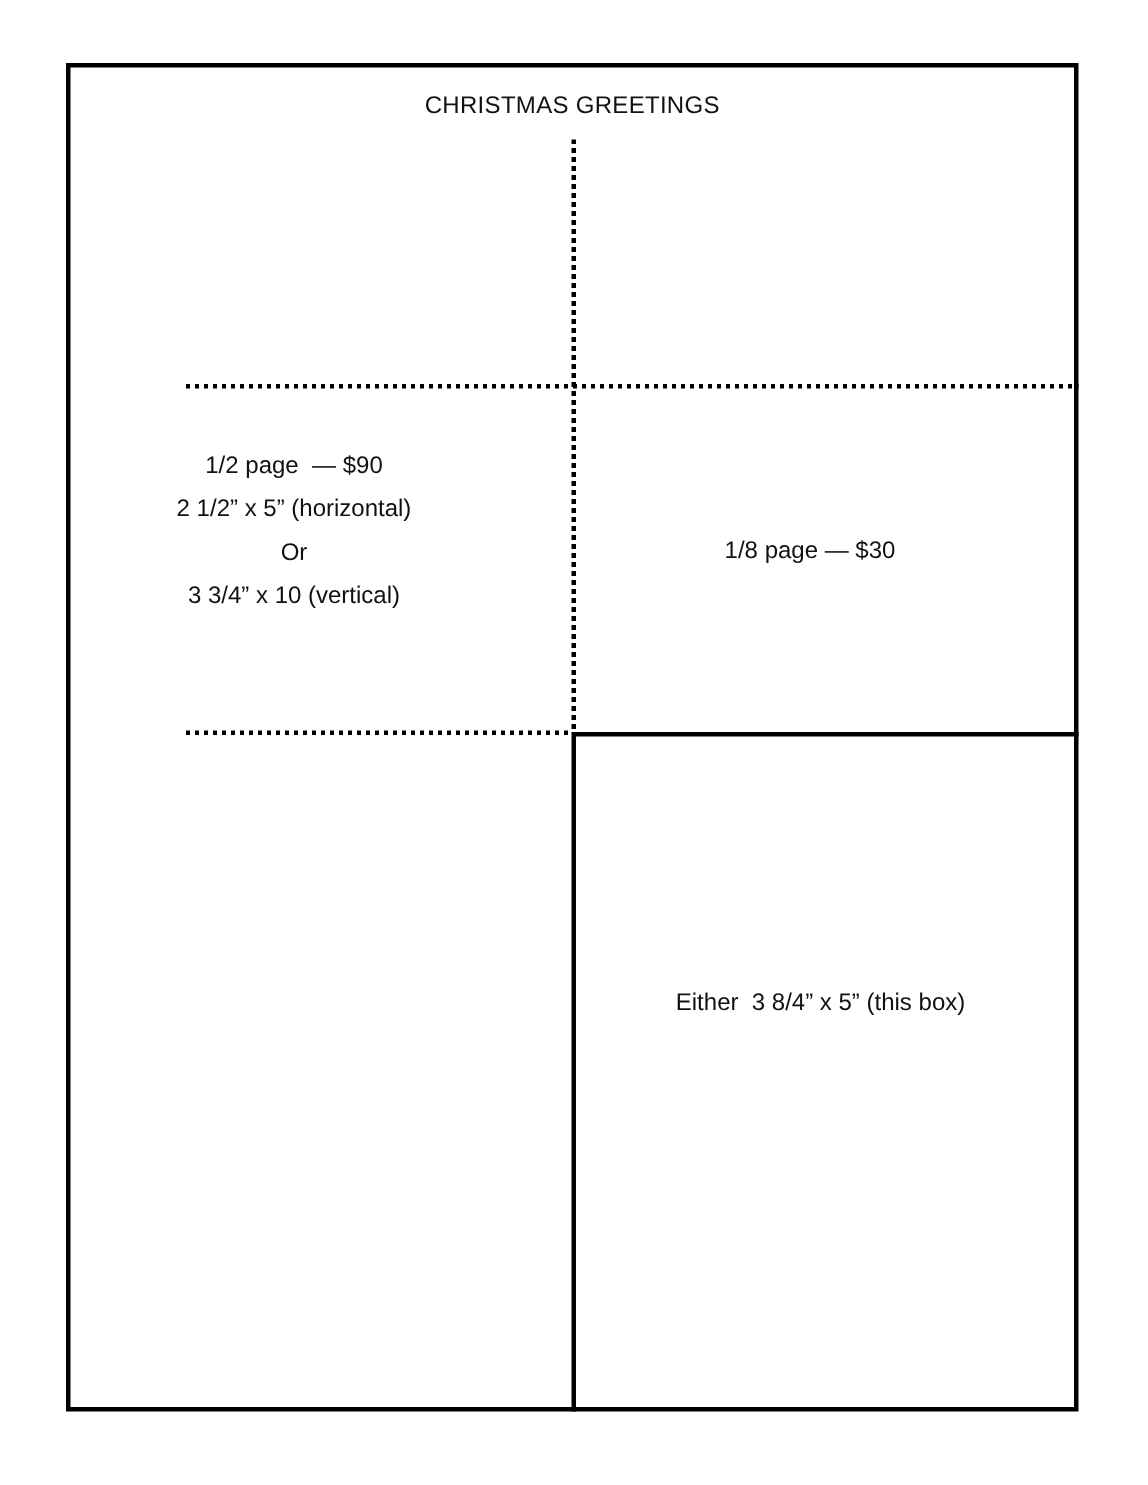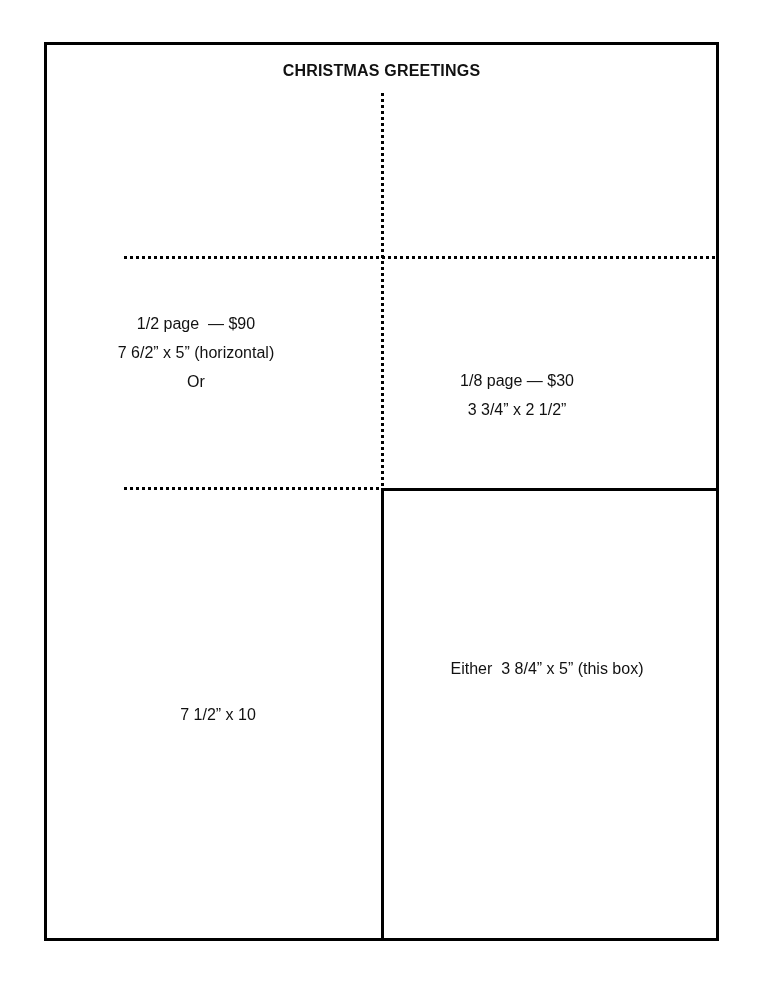--- a/index.html
+++ b/index.html
@@ -24,21 +24,21 @@
     height: 899px;
     border: 3px solid #000000;
     box-sizing: border-box;
   }
   .doc-title {
     position: absolute;
     left: 44px;
     top: 62px;
     width: 675px;
     text-align: center;
-    font-weight: bold;
+    font-weight: normal;
     font-size: 16px;
     letter-spacing: 0.2px;
     color: #111111;
   }
   .h-dotted {
     position: absolute;
     height: 3px;
     background-image: repeating-linear-gradient(to right, #000000 0 3px, transparent 3px 6px);
   }
   .v-dotted {
@@ -58,61 +58,60 @@
   }
   .pricing-block {
     position: absolute;
     text-align: center;
     font-size: 16px;
     color: #111111;
   }
   .pricing-block div {
     white-space: pre;
   }
-  .lh-29 { line-height: 29px; margin-top: 13px; }
+  .lh-29 { line-height: 29px; }
   .lh-37 { line-height: 37px; }
   
   #v-dotted-top      { left: 381px; top: 93px;  height: 395px; }
   #h-dotted-upper    { left: 124px; top: 256px; width: 595px; }
   #h-dotted-lower    { left: 124px; top: 487px; width: 258px; }
   #h-solid-divider   { left: 382px; top: 488px; width: 337px; }
   #v-solid-divider   { left: 381px; top: 488px; height: 453px; }
   
   #half-page-block    { left: 46px;  top: 296px; width: 300px; }
-  #eighth-page-block  { left: 367px; top: 353px; width: 300px; }
+  #eighth-page-block  { left: 390px; top: 353px; width: 300px; }
   #full-page-block    { left: 68px;  top: 687px; width: 300px; }
   #quarter-page-block { left: 390px; top: 650px; width: 314px; }
 </style>
 </head>
 <body>
 
 <div class="page">
 
   <div class="outer-box"></div>
 
   <div class="doc-title">CHRISTMAS GREETINGS</div>
 
   <div class="v-dotted" id="v-dotted-top"></div>
   <div class="h-dotted" id="h-dotted-upper"></div>
   <div class="h-dotted" id="h-dotted-lower"></div>
   <div class="h-solid" id="h-solid-divider"></div>
   <div class="v-solid" id="v-solid-divider"></div>
 
   <div class="pricing-block lh-29" id="half-page-block">
     <div>1/2 page  — $90</div>
-    <div>7 6/2” x 5” (horizontal)</div>
+    <div>2 1/2” x 5” (horizontal)</div>
     <div>Or</div>
+    <div>3 3/4” x 10 (vertical)</div>
   </div>
 
   <div class="pricing-block lh-29" id="eighth-page-block">
     <div>1/8 page — $30</div>
-    <div>3 3/4” x 2 1/2”</div>
   </div>
 
   <div class="pricing-block lh-29" id="full-page-block">
-    <div>7 1/2” x 10</div>
   </div>
 
   <div class="pricing-block lh-37" id="quarter-page-block">
     <div>Either  3 8/4” x 5” (this box)</div>
   </div>
 
 </div>
 
 </body></html>

